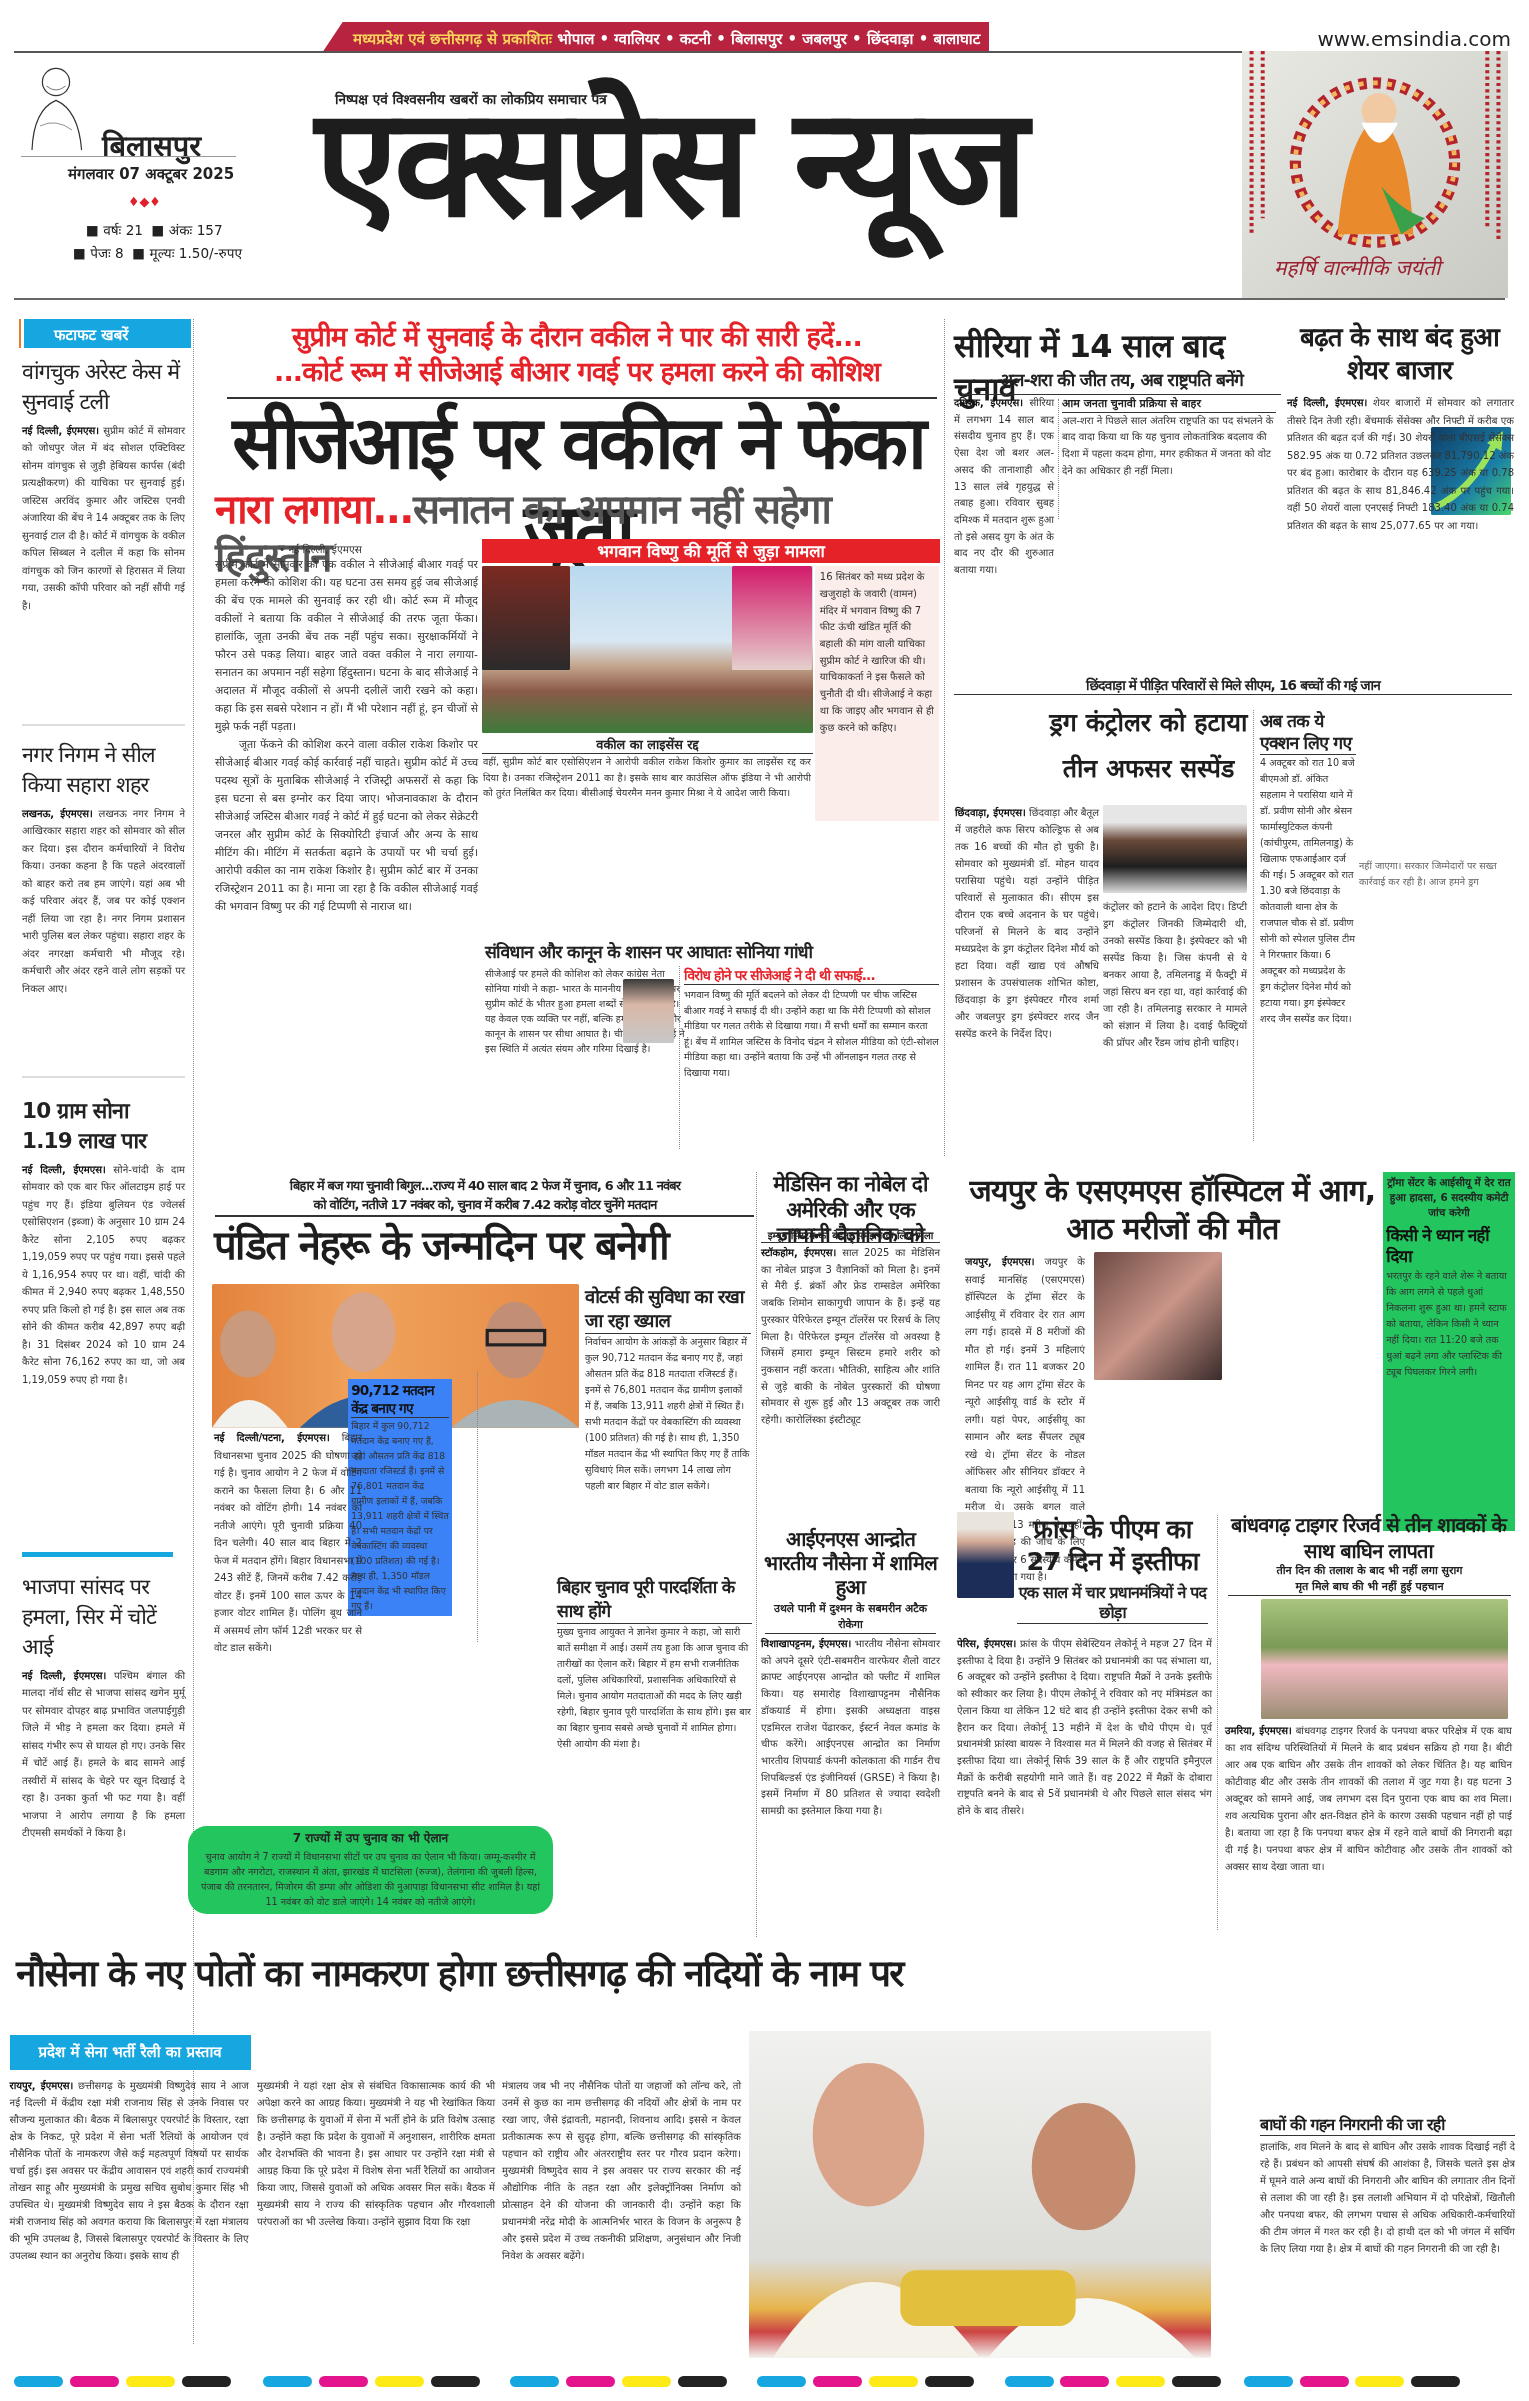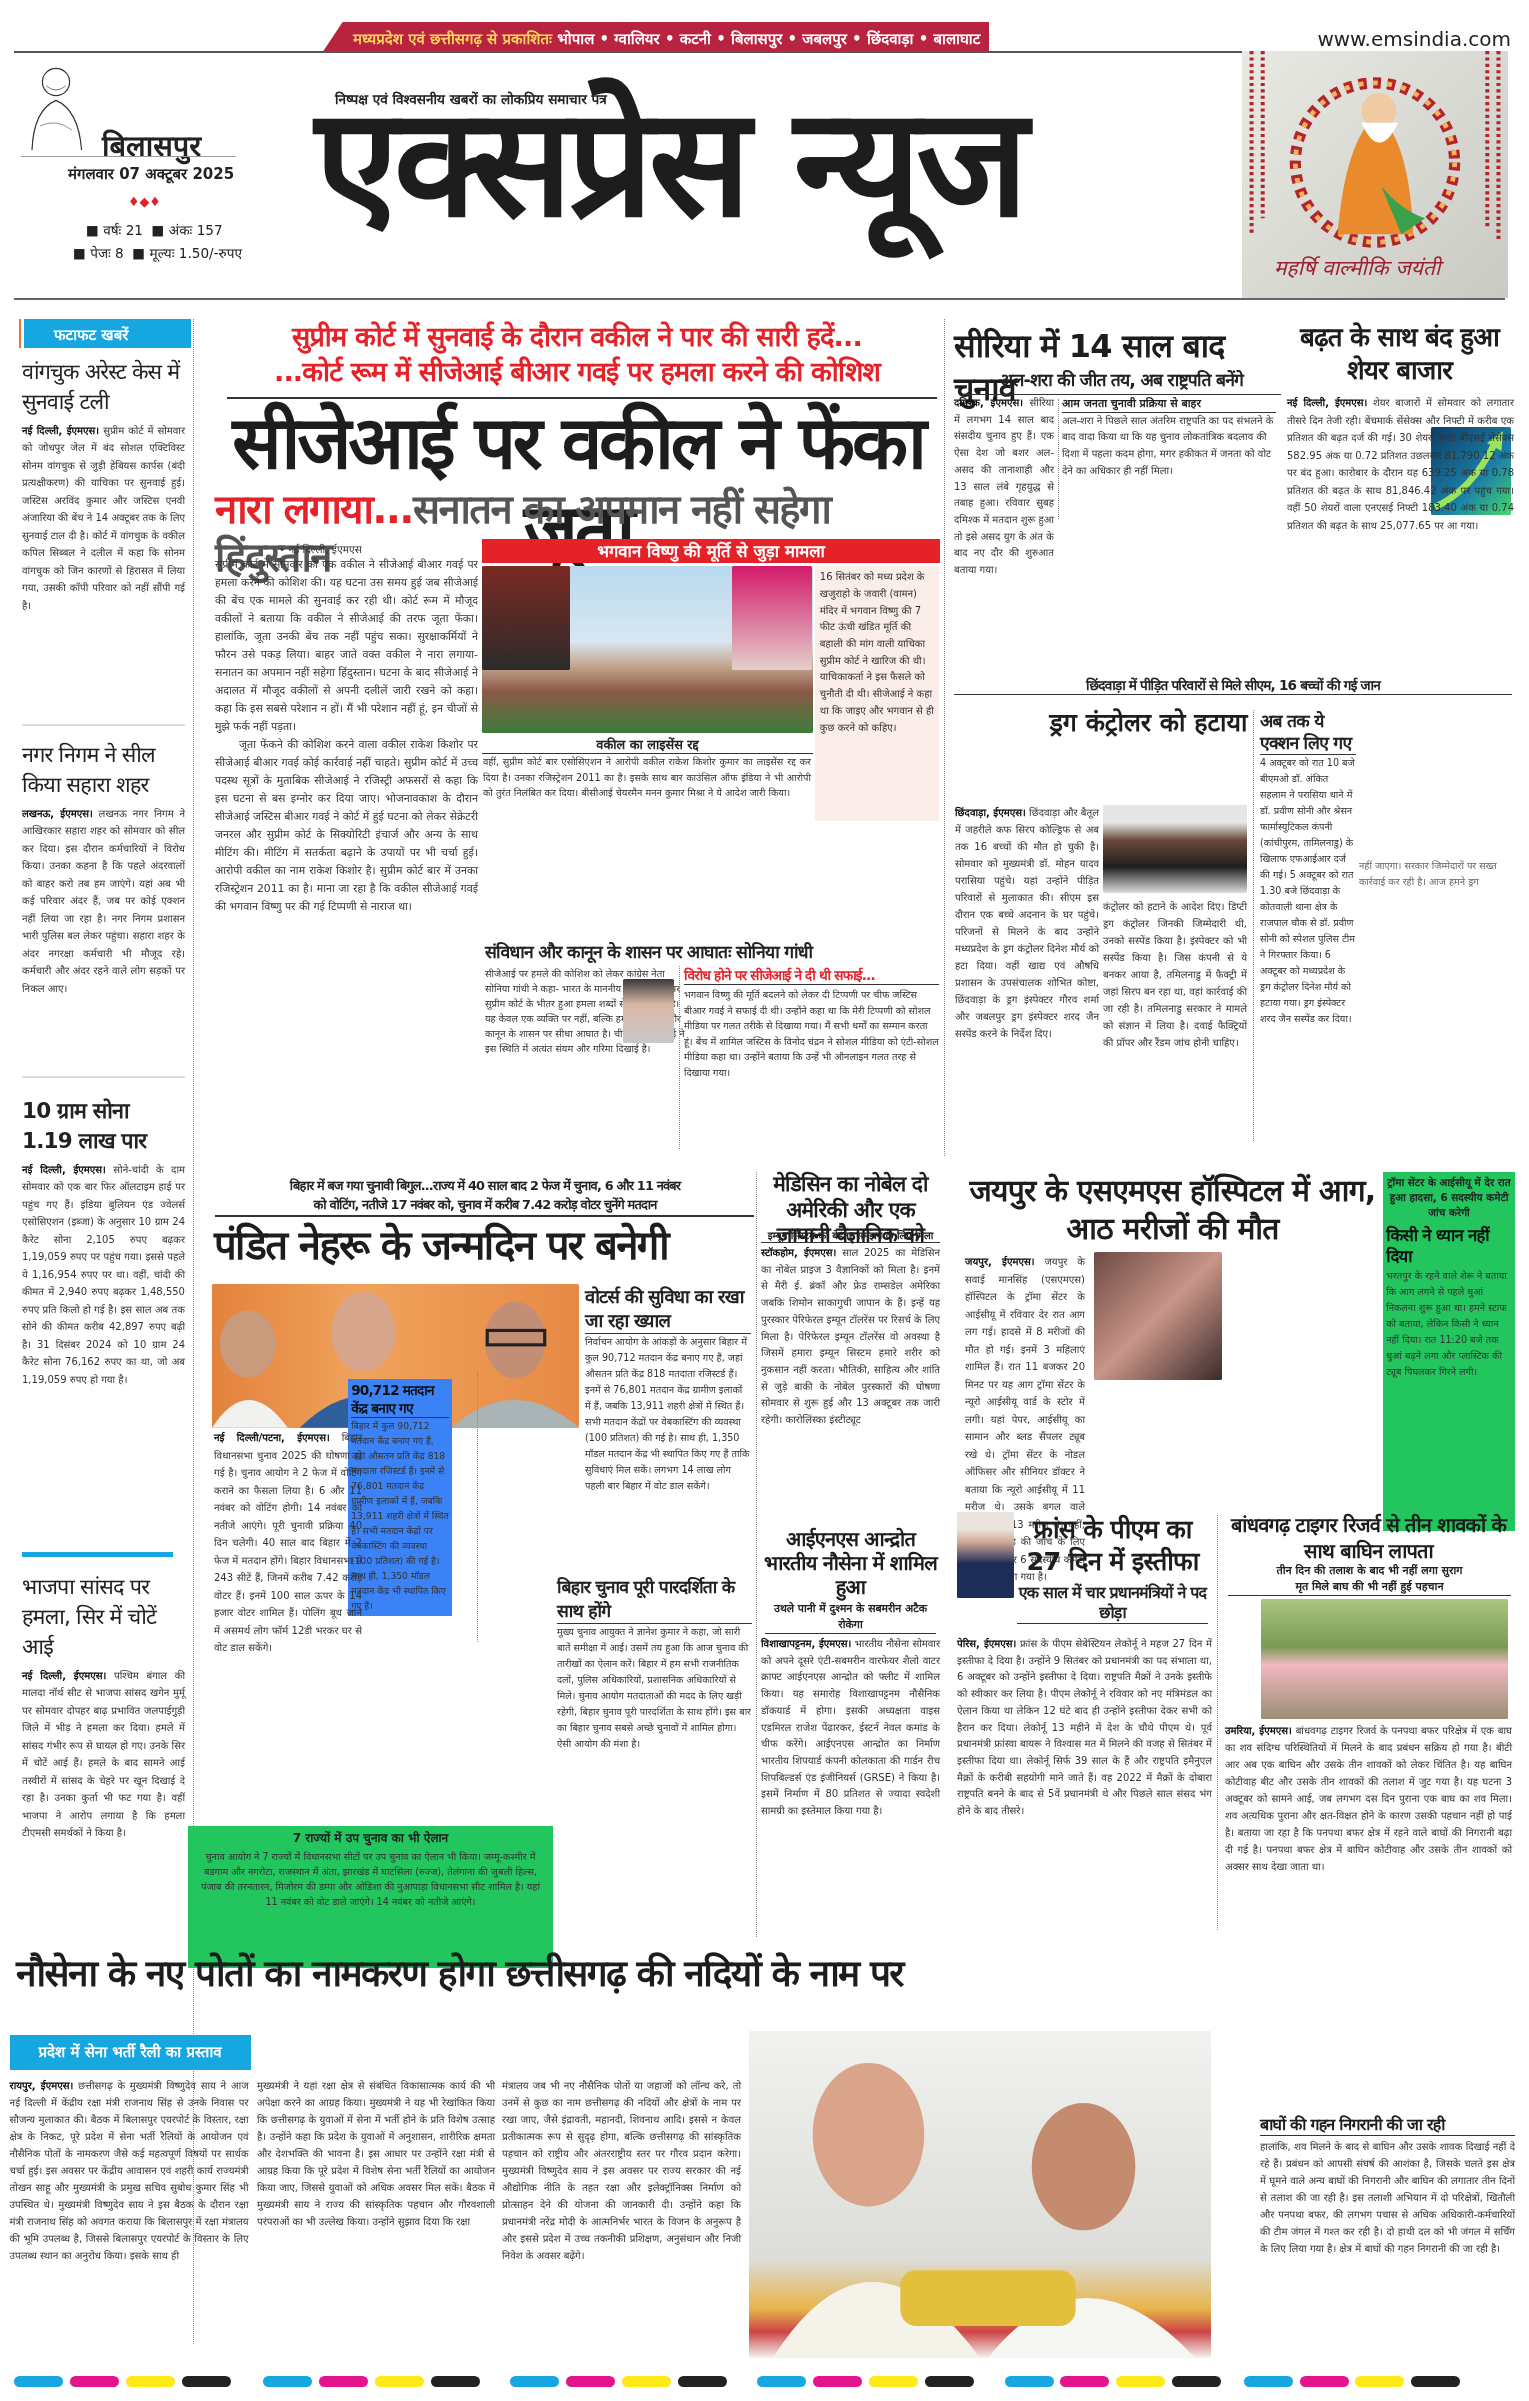--- a/index.html
+++ b/index.html
@@ -158,20 +158,21 @@
   <svg width="80" height="88" viewBox="0 0 100 110">
       <path d="M5 100 Q50 80 80 20" stroke="#9be35a" stroke-width="8" fill="none"></path>
       <polygon points="70,20 90,5 88,30" fill="#9be35a"></polygon>
     </svg>
 </div>
 <div class="abs body-text" style="left:1287px;top:394px;width:227px;font-size:10px;line-height:17.5px;"><b>नई दिल्ली, ईएमएस।</b> <span>शेयर बाजारों में सोमवार को लगातार तीसरे दिन तेजी रही। बेंचमार्क सेंसेक्स और निफ्टी में करीब एक प्रतिशत की बढ़त दर्ज की गई। 30 शेयरों वाला बीएसई सेंसेक्स 582.95 अंक या 0.72 प्रतिशत उछलकर 81,790.12 अंक पर बंद हुआ। कारोबार के दौरान यह 639.25 अंक या 0.78 प्रतिशत की बढ़त के साथ 81,846.42 अंक पर पहुंच गया। वहीं 50 शेयरों वाला एनएसई निफ्टी 183.40 अंक या 0.74 प्रतिशत की बढ़त के साथ 25,077.65 पर आ गया।</span></div>
 
 <div class="abs hl center" style="left:954px;top:675px;width:558px;font-size:13.6px;color:#222;border-bottom:1.2px solid #333;">छिंदवाड़ा में पीड़ित परिवारों से मिले सीएम, 16 बच्चों की गई जान</div>
 <div class="abs center" style="left:957px;top:700px;width:383px;font-size:25px;line-height:46px;color:#1d1d1d;font-weight:bold;">
   <div>ड्रग कंट्रोलर को हटाया</div>
+  <div>तीन अफसर सस्पेंड</div>
 </div>
 <div class="abs body-text" style="left:955px;top:804px;width:144px;font-size:10px;line-height:17px;"><b>छिंदवाड़ा, ईएमएस।</b> <span>छिंदवाड़ा और बैतूल में जहरीले कफ सिरप कोल्ड्रिफ से अब तक 16 बच्चों की मौत हो चुकी है। सोमवार को मुख्यमंत्री डॉ. मोहन यादव परासिया पहुंचे। यहां उन्होंने पीड़ित परिवारों से मुलाकात की। सीएम इस दौरान एक बच्चे अदनान के घर पहुंचे। परिजनों से मिलने के बाद उन्होंने मध्यप्रदेश के ड्रग कंट्रोलर दिनेश मौर्य को हटा दिया। वहीं खाद्य एवं औषधि प्रशासन के उपसंचालक शोभित कोष्टा, छिंदवाड़ा के ड्रग इंस्पेक्टर गौरव शर्मा और जबलपुर ड्रग इंस्पेक्टर शरद जैन सस्पेंड करने के निर्देश दिए।</span></div>
 <div class="photo" style="left:1103px;top:805px;width:144px;height:88px;background:linear-gradient(180deg,#e6e6e6 20%,#6a4a3a 40%,#1e1e1e 70%,#ddd);"></div>
 <div class="abs body-text" style="left:1103px;top:898px;width:144px;font-size:10px;line-height:17px;">कंट्रोलर को हटाने के आदेश दिए। डिप्टी ड्रग कंट्रोलर जिनकी जिम्मेदारी थी, उनको सस्पेंड किया है। इंस्पेक्टर को भी सस्पेंड किया है। जिस कंपनी से ये बनकर आया है, तमिलनाडु में फैक्ट्री में जहां सिरप बन रहा था, वहां कार्रवाई की जा रही है। तमिलनाडु सरकार ने मामले को संज्ञान में लिया है। दवाई फैक्ट्रियों की प्रॉपर और रैंडम जांच होनी चाहिए।</div>
 <div class="vdots" style="left:1253px;top:710px;height:431px;"></div>
 <div class="abs" style="left:1260px;top:710px;width:96px;">
   <div class="hl" style="font-size:17.5px;line-height:22px;color:#222;border-bottom:1.2px solid #333;">अब तक ये एक्शन लिए गए</div>
   <div class="body-text" style="font-size:9.6px;line-height:16px;text-align:left;">4 अक्टूबर को रात 10 बजे बीएमओ डॉ. अंकित सहलाम ने परासिया थाने में डॉ. प्रवीण सोनी और श्रेसन फार्मास्युटिकल कंपनी (कांचीपुरम, तामिलनाडु) के खिलाफ एफआईआर दर्ज की गई। 5 अक्टूबर को रात 1.30 बजे छिंदवाड़ा के कोतवाली थाना क्षेत्र के राजपाल चौक से डॉ. प्रवीण सोनी को स्पेशल पुलिस टीम ने गिरफ्तार किया। 6 अक्टूबर को मध्यप्रदेश के ड्रग कंट्रोलर दिनेश मौर्य को हटाया गया। ड्रग इंस्पेक्टर शरद जैन सस्पेंड कर दिया।</div>
 </div>
 <div class="abs" style="left:1359px;top:858px;width:151px;font-size:9.6px;line-height:16px;color:#666;">नहीं जाएगा। सरकार जिम्मेदारों पर सख्त कार्रवाई कर रही है। आज हमने ड्रग</div>
@@ -200,21 +201,21 @@
 <div class="abs body-text" style="left:214px;top:1429px;width:148px;font-size:10px;line-height:17.5px;"><b>नई दिल्ली/पटना, ईएमएस।</b> <span>बिहार विधानसभा चुनाव 2025 की घोषणा हो गई है। चुनाव आयोग ने 2 फेज में वोटिंग कराने का फैसला लिया है। 6 और 11 नवंबर को वोटिंग होगी। 14 नवंबर को नतीजे आएंगे। पूरी चुनावी प्रक्रिया 40 दिन चलेगी। 40 साल बाद बिहार में 2 फेज में मतदान होंगे। बिहार विधानसभा में 243 सीटें हैं, जिनमें करीब 7.42 करोड़ वोटर हैं। इनमें 100 साल ऊपर के 14 हजार वोटर शामिल हैं। पोलिंग बूथ जाने में असमर्थ लोग फॉर्म 12डी भरकर घर से वोट डाल सकेंगे।</span></div>
 <div class="vdots" style="left:477px;top:1371px;height:271px;"></div>
 <div class="abs" style="left:585px;top:1285px;width:166px;">
   <div class="hl" style="font-size:18.3px;line-height:24px;color:#222;border-bottom:1.2px solid #333;">वोटर्स की सुविधा का रखा जा रहा ख्याल</div>
   <div class="body-text" style="font-size:9.6px;line-height:16px;text-align:left;">निर्वाचन आयोग के आंकड़ों के अनुसार बिहार में कुल 90,712 मतदान केंद्र बनाए गए हैं, जहां औसतन प्रति केंद्र 818 मतदाता रजिस्टर्ड हैं। इनमें से 76,801 मतदान केंद्र ग्रामीण इलाकों में हैं, जबकि 13,911 शहरी क्षेत्रों में स्थित हैं। सभी मतदान केंद्रों पर वेबकास्टिंग की व्यवस्था (100 प्रतिशत) की गई है। साथ ही, 1,350 मॉडल मतदान केंद्र भी स्थापित किए गए हैं ताकि सुविधाएं मिल सकें। लगभग 14 लाख लोग पहली बार बिहार में वोट डाल सकेंगे।</div>
 </div>
 <div class="abs" style="left:557px;top:1575px;width:195px;">
   <div class="hl" style="font-size:17.5px;line-height:24px;color:#222;border-bottom:1.2px solid #333;">बिहार चुनाव पूरी पारदर्शिता के साथ होंगे</div>
   <div class="body-text" style="font-size:9.6px;line-height:16px;text-align:left;">मुख्य चुनाव आयुक्त ने ज्ञानेश कुमार ने कहा, जो सारी बातें समीक्षा में आईं। उसमें तय हुआ कि आज चुनाव की तारीखों का ऐलान करें। बिहार में हम सभी राजनीतिक दलों, पुलिस अधिकारियों, प्रशासनिक अधिकारियों से मिले। चुनाव आयोग मतदाताओं की मदद के लिए खड़ी रहेगी, बिहार चुनाव पूरी पारदर्शिता के साथ होंगे। इस बार का बिहार चुनाव सबसे अच्छे चुनावों में शामिल होगा। ऐसी आयोग की मंशा है।</div>
 </div>
-<div class="abs gray-box" style="left:188px;top:1826px;width:365px;height:142px;padding:3.2px 6.4px;">
+<div class="abs gray-box" style="left:188px;top:1826px;width:365px;height:88px;padding:3.2px 6.4px;border-radius:19px;">
   <div class="center" style="font-size:12px;font-weight:bold;margin-bottom:3.2px;">7 राज्यों में उप चुनाव का भी ऐलान</div>
   <div class="center" style="font-size:9.6px;line-height:15px;color:#333;">चुनाव आयोग ने 7 राज्यों में विधानसभा सीटों पर उप चुनाव का ऐलान भी किया। जम्मू-कश्मीर में बडगाम और नगरोटा, राजस्थान में अंता, झारखंड में घाटसिला (रुज्ज), तेलंगाना की जुबली हिल्स, पंजाब की तरनतारन, मिजोरम की डम्पा और ओडिशा की नुआपाड़ा विधानसभा सीट शामिल है। यहां 11 नवंबर को वोट डाले जाएंगे। 14 नवंबर को नतीजे आएंगे।</div>
 </div>
 <div class="vdots" style="left:756px;top:1172px;height:765px;"></div>
 
 <div class="abs hl center" style="left:761px;top:1172px;width:179px;font-size:21px;line-height:25.5px;color:#1d1d1d;">मेडिसिन का नोबेल दो अमेरिकी और एक जापानी वैज्ञानिक को</div>
 <div class="abs center" style="left:761px;top:1228px;width:179px;font-size:10px;font-weight:bold;border-bottom:1.2px solid #333;">इम्यून सिस्टम को बेहतर समझने के लिए मिला</div>
 <div class="abs body-text" style="left:761px;top:1245px;width:179px;font-size:10px;line-height:16.7px;"><b>स्टॉकहोम, ईएमएस।</b> <span>साल 2025 का मेडिसिन का नोबेल प्राइज 3 वैज्ञानिकों को मिला है। इनमें से मैरी ई. ब्रंकॉ और फ्रेड राम्सडेल अमेरिका जबकि शिमोन साकागुची जापान के हैं। इन्हें यह पुरस्कार पेरिफेरल इम्यून टॉलरेंस पर रिसर्च के लिए मिला है। पेरिफेरल इम्यून टॉलरेंस वो अवस्था है जिसमें हमारा इम्यून सिस्टम हमारे शरीर को नुकसान नहीं करता। भौतिकी, साहित्य और शांति से जुड़े बाकी के नोबेल पुरस्कारों की घोषणा सोमवार से शुरू हुई और 13 अक्टूबर तक जारी रहेगी। कारोलिंस्का इंस्टीट्यूट</span></div>
 
 <div class="abs hl center" style="left:965px;top:1172px;width:415px;font-size:30px;line-height:38px;color:#1d1d1d;">जयपुर के एसएमएस हॉस्पिटल में आग, आठ मरीजों की मौत</div>

